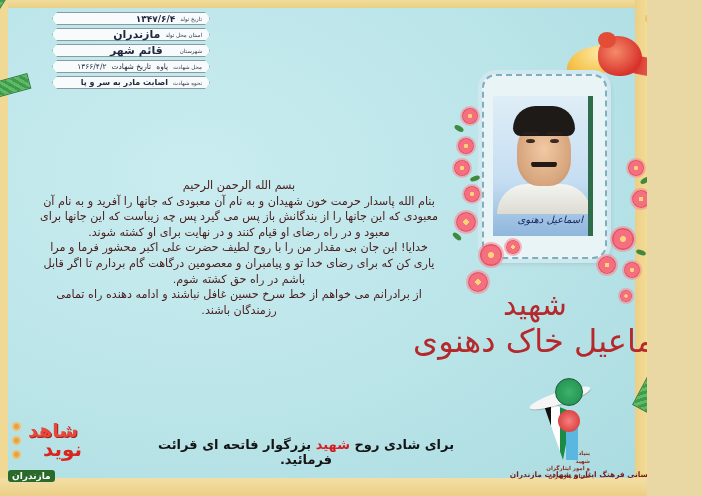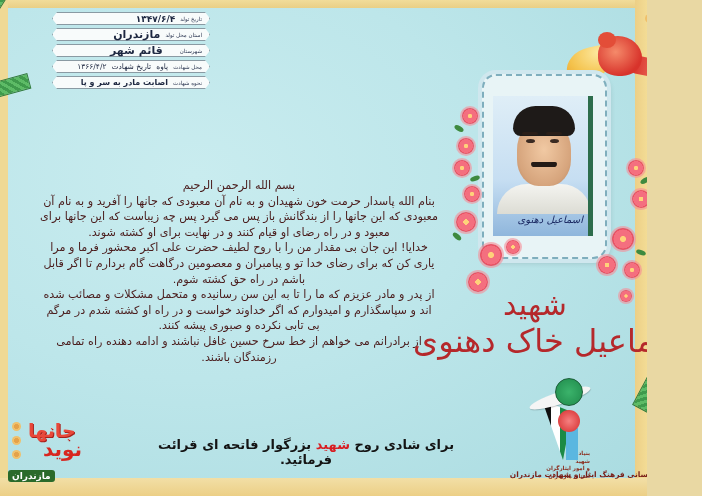--- a/index.html
+++ b/index.html
@@ -287,21 +287,20 @@
         <span class="lbl">نحوه شهادت</span>
         <span class="val" style="font-size:8px">اصابت مادر به سر و پا</span>
       </div>
     </div>
   </div>
 
   <div class="will-body">
     <p>بسم الله الرحمن الرحیم</p>
     <p>بنام الله پاسدار حرمت خون شهیدان و به نام آن معبودی که جانها را آفرید و به نام آن معبودی که این جانها را از بندگانش باز پس می گیرد پس چه زیباست که این جانها برای معبود و در راه رضای او قیام کنند و در نهایت برای او کشته شوند.</p>
     <p>خدایا! این جان بی مقدار من را با روح لطیف حضرت علی اکبر محشور فرما و مرا یاری کن که برای رضای خدا تو و پیامبران و معصومین درگاهت گام بردارم تا اگر قابل باشم در راه حق کشته شوم.</p>
-    <p>از پدر و مادر عزیزم که ما را تا به این سن رسانیده و متحمل مشکلات و مصائب شده اند و سپاسگذارم و امیدوارم که اگر خداوند خواست و در راه او کشته شدم در مرگم بی تابی نکرده و صبوری پیشه کنند.</p>
     <p>از برادرانم می خواهم از خط سرخ حسین غافل نباشند و ادامه دهنده راه تمامی رزمندگان باشند.</p>
   </div>
 
   <div class="closing-line"><span>برای شادی روح </span><span class="red">شهید</span><span> بزرگوار فاتحه ای قرائت فرمائید.</span></div>
 
   <div class="corner-dots">
     <div class="dot" style="left:0;top:0"></div>
     <div class="dot" style="left:12px;top:0"></div>
     <div class="dot" style="left:24px;top:0"></div>
     <div class="dot" style="left:24px;top:12px"></div>
@@ -364,19 +363,19 @@
       <div>استان مازندران</div>
     </div>
   </div>
 
   <div class="watermark">
     <div class="wm-dots">
       <div class="dot" style="left:0;top:4px"></div>
       <div class="dot" style="left:0;top:18px"></div>
       <div class="dot" style="left:0;top:32px"></div>
     </div>
-    <div class="wm-big">جانها</div>
+    <div class="wm-big">شاهد</div>
     <div class="wm-big2">نوید</div>
     <div class="wm-small">مازندران</div>
   </div>
 
   <div class="credit">پایگاه اطلاع رسانی فرهنگ ایثار و شهادت مازندران</div>
 </div>
 
 </body></html>

